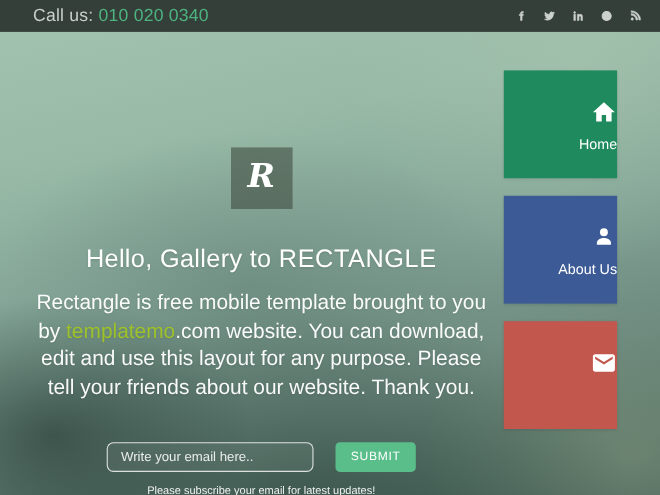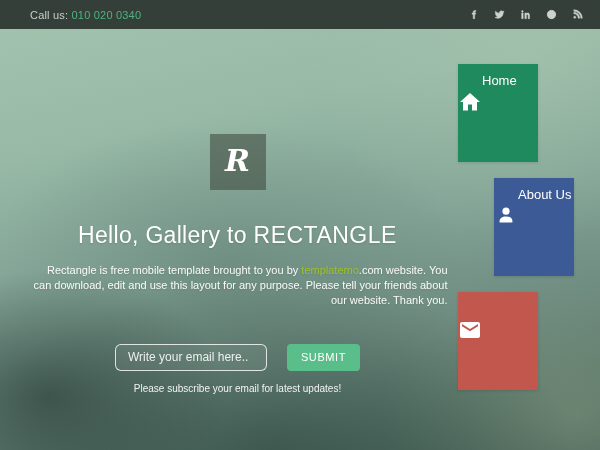--- a/index.html
+++ b/index.html
@@ -17,21 +17,21 @@
       linear-gradient(168deg, #a3c4af 0%, #97b9a6 28%, #83a496 52%, #6c897e 74%, #516d63 92%, #46615a 100%);
   }
 
   
   .topbar {
     position:absolute; top:0; left:0; right:0; height:29px;
     background:#353f39;
     display:flex; align-items:center; justify-content:space-between;
     padding:0 16px 0 30px;
   }
-  .call { font-size:11px; color:#c9cfca; letter-spacing:0.2px; }
+  .call { font-size:16px; color:#c9cfca; letter-spacing:0.2px; }
   .call .phone { color:#4db380; }
   .social { display:flex; align-items:center; gap:13px; }
   .social a { display:flex; align-items:center; justify-content:center; width:13px; height:13px; cursor:pointer; }
   .social svg { width:11px; height:11px; fill:#ccd2cc; stroke:#ccd2cc; }
 
   
   .hero { position:absolute; left:0; top:29px; width:475px; text-align:center; }
   .logo {
     width:56px; height:56px; margin:105px auto 0;
     background:rgba(58,68,56,0.55);
@@ -40,50 +40,50 @@
   .logo span {
     font-family:"DejaVu Serif", serif; font-style:italic; font-weight:bold;
     font-size:30px; color:#ffffff; transform:translateY(-2px);
   }
   .title {
     margin-top:32px; color:#ffffff; font-size:23px; font-weight:normal;
     letter-spacing:0.3px; text-shadow:0 1px 2px rgba(0,0,0,0.12);
   }
   .title .brand { font-weight:normal; letter-spacing:0.5px; }
   .desc {
-    width:420px; margin:14px auto 0; font-size:11px; line-height:1.35;
-    color:rgba(255,255,255,0.96); text-shadow:0 1px 2px rgba(0,0,0,0.10);text-align:right;
+    width:420px; margin:14px auto 0; font-size:19px; line-height:1.35;
+    color:rgba(255,255,255,0.96); text-shadow:0 1px 2px rgba(0,0,0,0.10);
   }
   .desc a { color:#9dc229; text-decoration:none; cursor:pointer; }
   .form-row { margin-top:36px; display:flex; justify-content:center; align-items:center; gap:20px; }
   .email-input {
-    width:152px; height:27px; padding:0 12px;
+    width:188px; height:27px; padding:0 12px;
     background:rgba(255,255,255,0.06);
     border:1px solid rgba(255,255,255,0.8); border-radius:6px;
     color:#ffffff; font-size:12px; font-family:"Liberation Sans", sans-serif; outline:none;
   }
   .email-input::placeholder { color:rgba(255,255,255,0.88); }
   .submit-btn {
     height:27px; padding:0 14px; border:none; border-radius:4px;
     background:#5abe8a; color:#ffffff; font-size:11px; letter-spacing:0.6px;
     font-family:"Liberation Sans", sans-serif; cursor:pointer;
   }
   .note { margin-top:12px; font-size:10px; color:rgba(255,255,255,0.92); }
 
   
   .sidebar { position:absolute; top:64px; right:42px; width:100px; display:flex; flex-direction:column; gap:16px; }
   .tile {
-    width:80px; height:98px; color:#ffffff; cursor:pointer;
-    display:flex; flex-direction:row; align-items:flex-start;
+    width:103px; height:98px; color:#ffffff; cursor:pointer;
+    display:flex; flex-direction:column; align-items:flex-end;
     box-shadow:0 1px 3px rgba(0,0,0,0.12);
   }
   .tile svg { margin-top:26px; width:24px; height:24px; fill:#ffffff; }
   .tile .tile-label { margin-top:9px; font-size:13px; }
   .tile-home { background:#1e8a5e; }
-  .tile-about { background:#3b5a96;margin-left:36px; }
+  .tile-about { background:#3b5a96; }
   .tile-gallery { background:#4ba3c3; }
   .tile-contact { background:#c2574d; }
 </style>
 </head>
 <body>
 
 <div class="page">
 
   <div class="topbar" style="background: rgb(53, 63, 57);">
     <div class="call">

